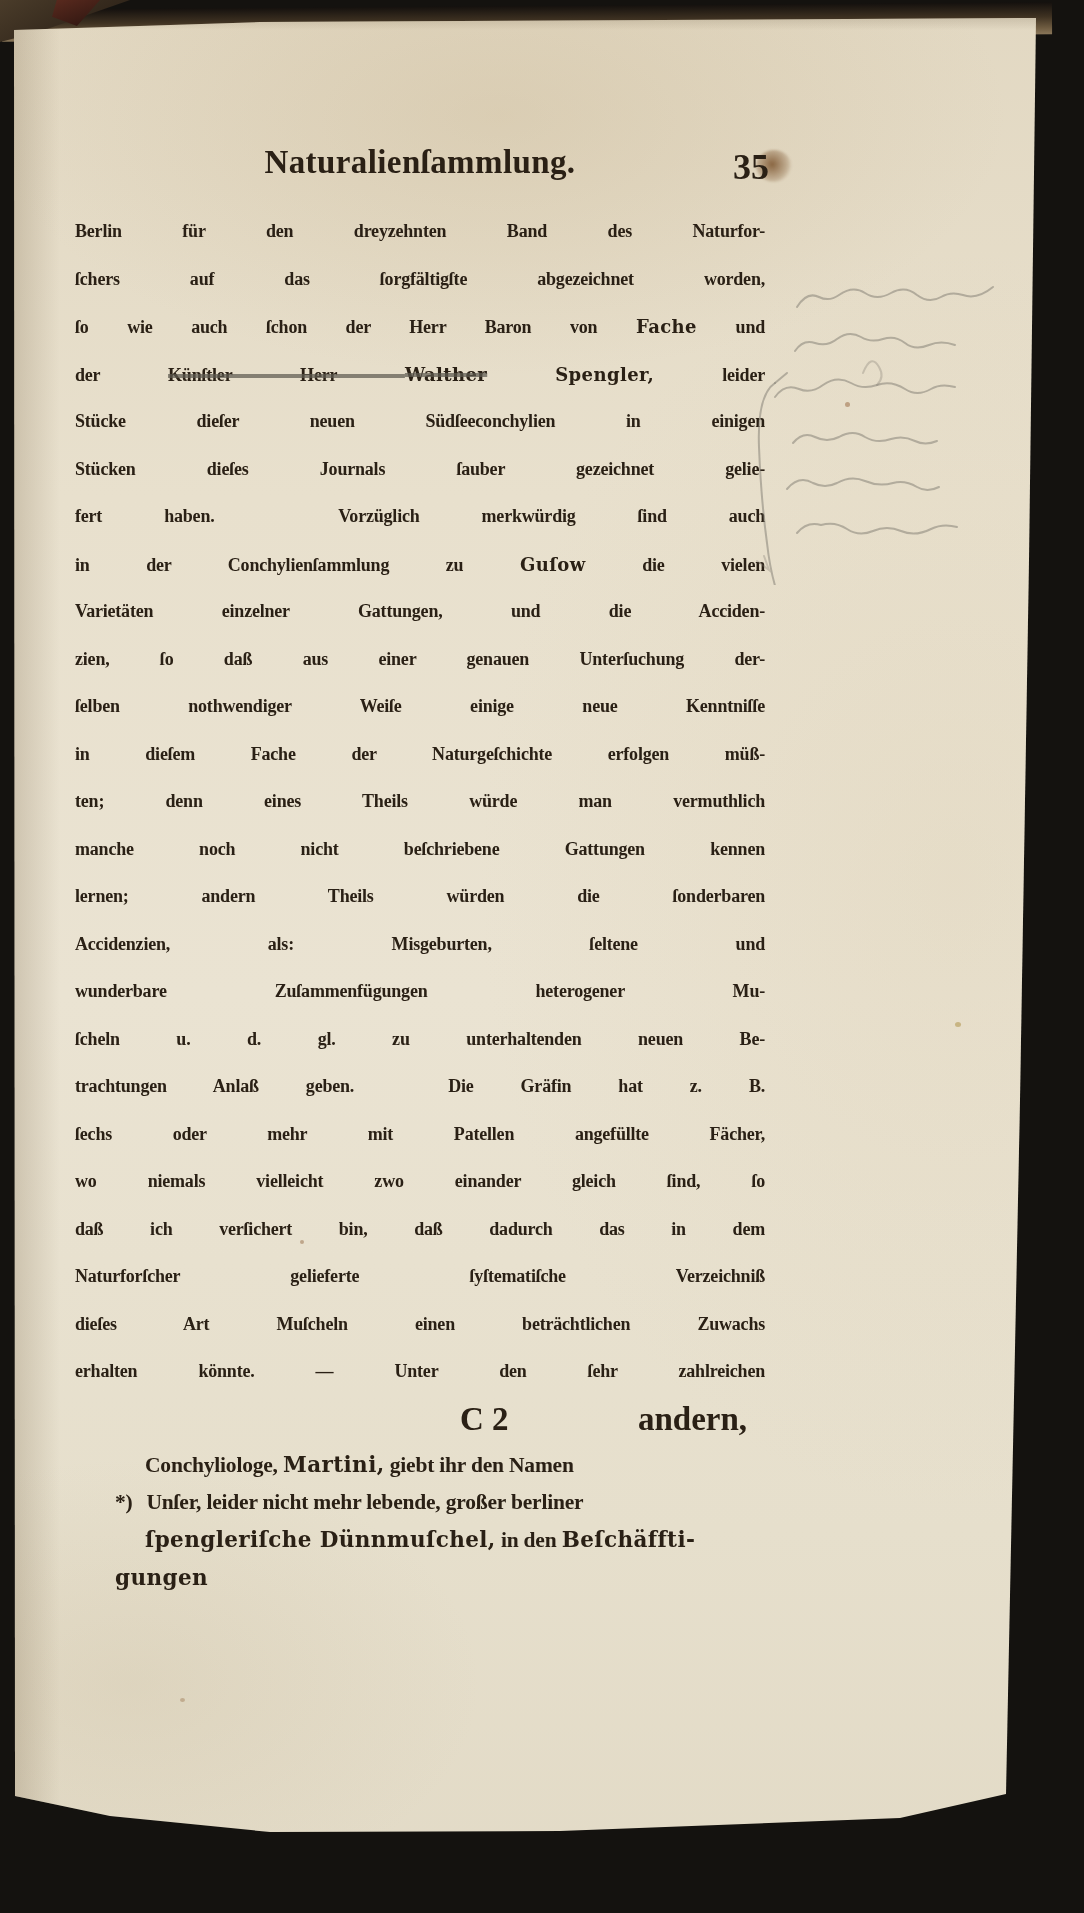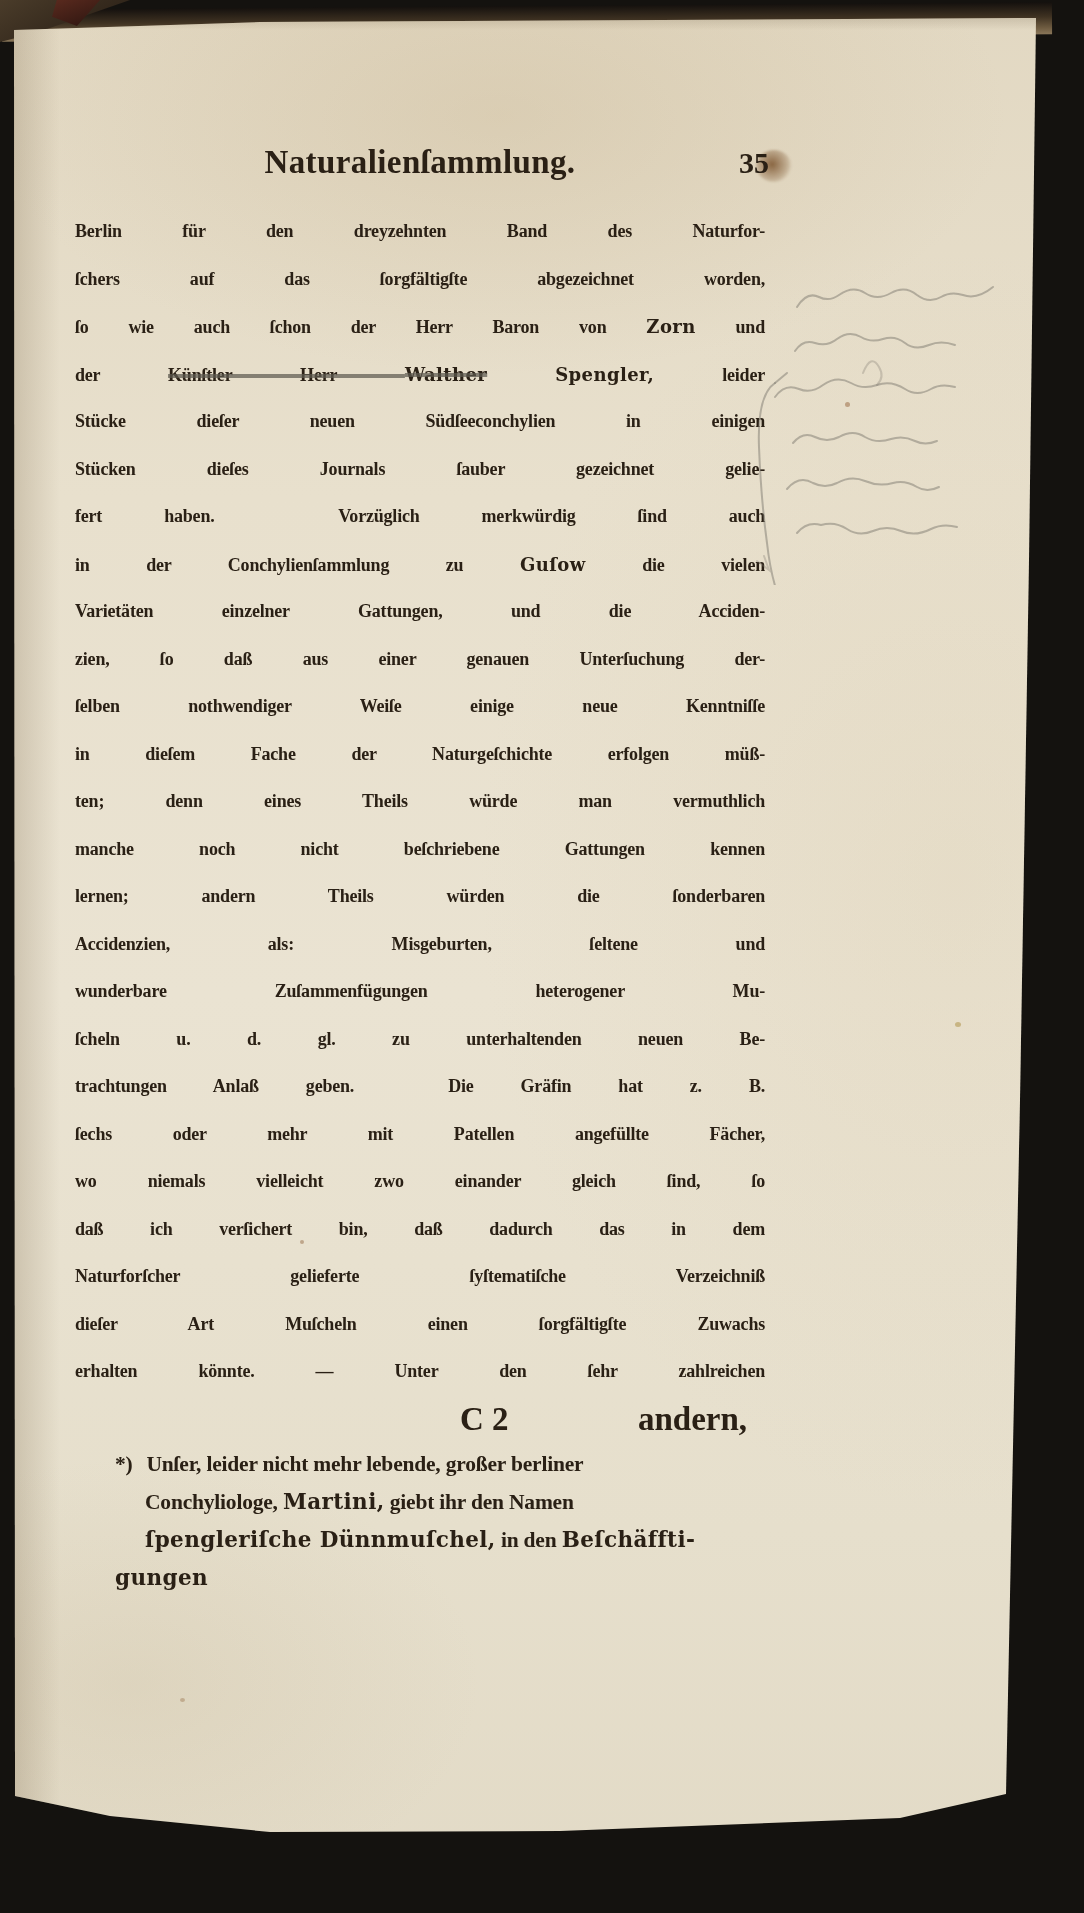--- a/index.html
+++ b/index.html
@@ -34,21 +34,21 @@
   .paper::after{content:"";position:absolute;left:0;top:0;right:0;height:30px;
     background:linear-gradient(180deg,rgba(64,48,26,.35),rgba(64,48,26,0));}
   .speck{position:absolute;border-radius:50%;}
   .blot{position:absolute;left:756px;top:150px;width:36px;height:32px;border-radius:50%;
     background:radial-gradient(circle at 45% 45%, rgba(122,82,44,.85), rgba(122,82,44,.28) 58%, rgba(122,82,44,0) 75%);
     filter:blur(1px);}
   
   .content{position:absolute;left:75px;top:138px;width:690px;color:#2a2015;}
   .header{position:relative;height:58px;margin-bottom:12px;}
   .title{text-align:center;font-size:33px;line-height:48px;font-weight:700;letter-spacing:.4px;}
-  .pagenum{position:absolute;right:-4px;top:8px;font-size:30px;font-weight:700;}
+  .pagenum{position:absolute;right:-4px;top:8px;font-size:36px;font-weight:700;}
   .tline{height:47.5px;line-height:47.5px;font-size:18px;font-weight:700;letter-spacing:-0.2px;
     text-align:justify;text-align-last:justify;overflow:visible;}
   .tline span{white-space:pre-wrap;}
   .em{font-family:"DejaVu Serif",serif;letter-spacing:.4px;}
   .strike{text-decoration:line-through;text-decoration-thickness:3.5px;
     text-decoration-color:rgba(94,90,80,.72);}
   .sigrow{position:relative;height:46px;line-height:46px;font-size:33px;font-weight:700;}
   .sig-mark{position:absolute;left:385px;}
   .sig-catch{position:absolute;left:563px;}
   .footnote{position:relative;margin-top:4px;margin-left:40px;width:600px;}
@@ -78,53 +78,53 @@
 
     <div class="content">
       <div class="header">
         <div class="title">Naturalienſammlung.</div>
         <div class="pagenum">35</div>
       </div>
 
       <div>
           <div class="tline"><span>Berlin für den dreyzehnten Band des Naturfor-</span></div>
           <div class="tline"><span>ſchers auf das ſorgfältigſte abgezeichnet worden,</span></div>
-          <div class="tline"><span>ſo wie auch ſchon der Herr Baron von </span><span class="em">Zorn</span><span> und</span></div>
+          <div class="tline"><span>ſo wie auch ſchon der Herr Baron von </span><span class="em">Fache</span><span> und</span></div>
           <div class="tline"><span>der </span><span class="strike">Künſtler Herr </span><span class="em strike">Walther</span><span> </span><span class="em">Spengler,</span><span> leider</span></div>
           <div class="tline"><span>Stücke dieſer neuen Südſeeconchylien in einigen</span></div>
           <div class="tline"><span>Stücken dieſes Journals ſauber gezeichnet gelie-</span></div>
           <div class="tline"><span>fert haben.  Vorzüglich merkwürdig ſind auch</span></div>
           <div class="tline"><span>in der Conchylienſammlung zu </span><span class="em">Guſow</span><span> die vielen</span></div>
           <div class="tline"><span>Varietäten einzelner Gattungen, und die Acciden-</span></div>
           <div class="tline"><span>zien, ſo daß aus einer genauen Unterſuchung der-</span></div>
           <div class="tline"><span>ſelben nothwendiger Weiſe einige neue Kenntniſſe</span></div>
           <div class="tline"><span>in dieſem Fache der Naturgeſchichte erfolgen müß-</span></div>
           <div class="tline"><span>ten; denn eines Theils würde man vermuthlich</span></div>
           <div class="tline"><span>manche noch nicht beſchriebene Gattungen kennen</span></div>
           <div class="tline"><span>lernen; andern Theils würden die ſonderbaren</span></div>
           <div class="tline"><span>Accidenzien, als: Misgeburten, ſeltene und</span></div>
           <div class="tline"><span>wunderbare Zuſammenfügungen heterogener Mu-</span></div>
           <div class="tline"><span>ſcheln u. d. gl. zu unterhaltenden neuen Be-</span></div>
           <div class="tline"><span>trachtungen Anlaß geben.  Die Gräfin hat z. B.</span></div>
           <div class="tline"><span>ſechs oder mehr mit Patellen angefüllte Fächer,</span></div>
           <div class="tline"><span>wo niemals vielleicht zwo einander gleich ſind, ſo</span></div>
           <div class="tline"><span>daß ich verſichert bin, daß dadurch das in dem</span></div>
           <div class="tline"><span>Naturforſcher gelieferte ſyſtematiſche Verzeichniß</span></div>
-          <div class="tline"><span>dieſer Art Muſcheln einen ſorgfältigſte Zuwachs</span></div>
+          <div class="tline"><span>dieſes Art Muſcheln einen beträchtlichen Zuwachs</span></div>
           <div class="tline"><span>erhalten könnte. — Unter den ſehr zahlreichen</span></div>
         </div>
 
       <div class="sigrow">
         <span class="sig-mark">C 2</span>
         <span class="sig-catch">andern,</span>
       </div>
 
       <div class="footnote">
+          <div class="fline indent"><span>Conchyliologe, </span><span class="em">Martini,</span><span> giebt ihr den Namen</span></div>
           <div class="fline"><span class="fmark">*)</span><span>Unſer, leider nicht mehr lebende, großer berliner</span></div>
-          <div class="fline indent"><span>Conchyliologe, </span><span class="em">Martini,</span><span> giebt ihr den Namen</span></div>
           <div class="fline indent"><span class="em">ſpengleriſche Dünnmuſchel,</span><span> in den </span><span class="em">Beſchäffti-</span></div>
           <div class="fline right"><span class="em">gungen</span></div>
         </div>
     </div>
 
     <svg class="marginalia" viewBox="0 0 312 320">
       <path d="M 52 42 q 10 -16 22 -10 q 10 5 20 -2 q 14 -10 26 -2 q 12 8 26 0 q 14 -8 26 2 q 12 9 24 2 q 10 -6 22 -2 q 14 5 30 -8"></path>
       <path d="M 50 86 q 8 -12 20 -8 q 12 4 22 -4 q 12 -9 24 -2 q 10 6 22 2 q 12 -4 22 4 q 10 8 24 2 q 12 -5 26 0"></path>
       <path class="faint" d="M 118 108 q 8 -20 16 -6 q 6 10 -2 18"></path>
       <path d="M 30 132 q 10 -14 24 -8 q 12 5 24 -4 q 14 -10 28 -2 q 12 7 26 2 q 14 -5 28 4 q 12 8 26 0 q 10 -6 24 -2"></path>

